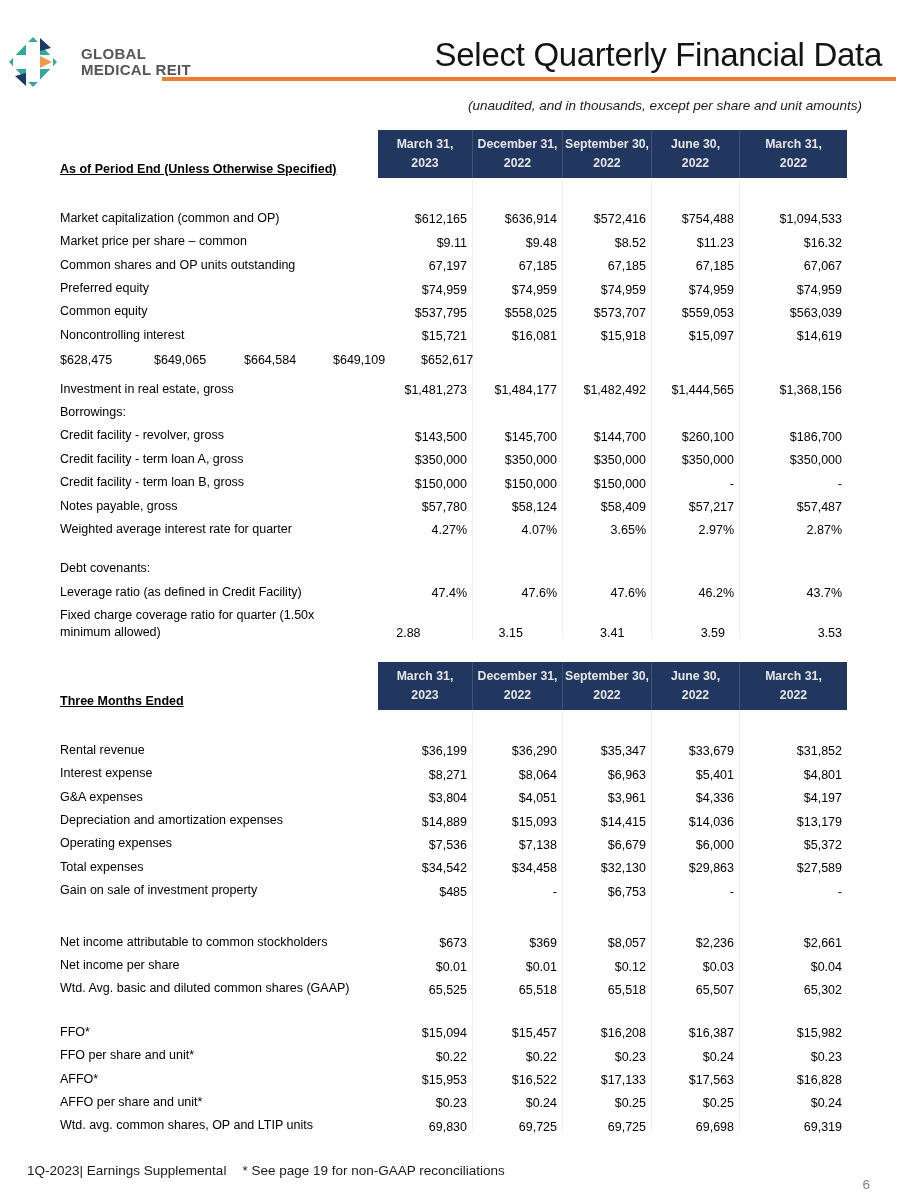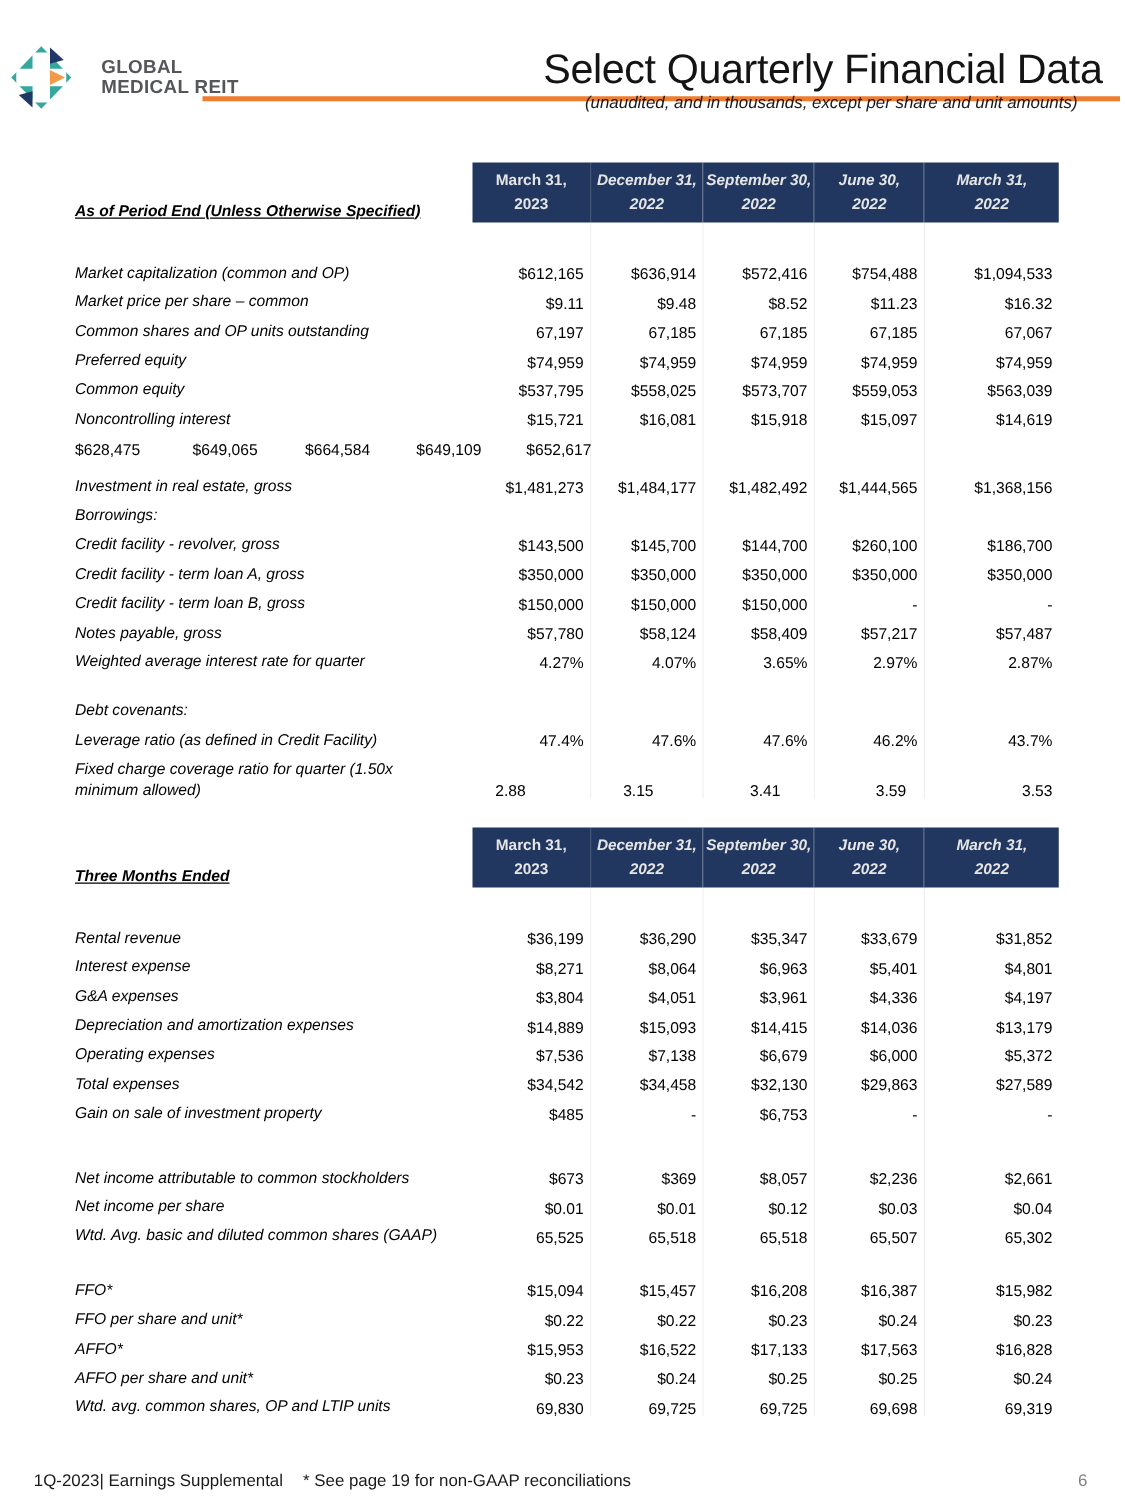--- a/index.html
+++ b/index.html
@@ -6,45 +6,45 @@
   .page{
     position:relative;width:900px;height:1200px;background:#ffffff;overflow:hidden;
     font-family:"Liberation Sans",sans-serif;color:#000;
   }
   
   .logo-block{position:absolute;left:8px;top:36px;display:flex;align-items:center;}
   .logo-mark{width:50px;height:52px;display:block;}
   .logo-text{margin-left:23px;font-weight:700;color:#55565a;font-size:15px;line-height:16px;letter-spacing:.3px;}
   .page-title{position:absolute;top:36px;right:18px;font-size:33px;font-weight:500;color:#141414;letter-spacing:-.3px;white-space:nowrap;}
   .orange-rule{position:absolute;left:162px;right:4px;top:77px;height:4px;}
-  .subtitle{position:absolute;top:74px;right:38px;font-size:13.5px;font-style:italic;color:#1a1a1a;white-space:nowrap;}
+  .subtitle{position:absolute;top:98px;right:38px;font-size:13.5px;font-style:italic;color:#1a1a1a;white-space:nowrap;}
   
   .fin-table{position:absolute;left:60px;width:787px;font-size:12.5px;}
   .tr{display:flex;align-items:flex-end;position:relative;z-index:1;}
   .tr.body{height:23.4px;}
   .tr.tall{height:40px;gap:28px;}
   .cell{box-sizing:border-box;}
-  .lbl{width:318px;padding:0 4px 3px 0;white-space:pre-line;line-height:16.5px;font-style:italic;}
+  .lbl{width:318px;padding:0 4px 3px 0;white-space:pre-line;line-height:16.5px;}
   .val{text-align:right;padding:0 5px 3px 0;white-space:nowrap;}
   .tr > .cell:nth-child(2){width:94px;}
   .tr > .cell:nth-child(3){width:90px;}
   .tr > .cell:nth-child(4){width:89px;}
   .tr > .cell:nth-child(5){width:88px;}
   .tr > .cell:nth-child(6){width:108px;}
   .header-row{height:48px;align-items:stretch;}
   .caption{display:flex;align-items:flex-end;font-weight:700;text-decoration:underline;padding-bottom:1px;font-size:12.5px;}
   .colhead{
     color:#e5e5e5;font-weight:700;font-size:12.3px;line-height:19px;text-align:center;
     display:flex;align-items:center;justify-content:center;white-space:pre-line;
   }
-  .colhead + .colhead{border-left:1px solid rgba(255,255,255,.14);font-style:italic;}
+  .colhead + .colhead{border-left:1px solid rgba(255,255,255,.14);}
   .vline{position:absolute;top:48px;bottom:4px;width:1px;background:rgba(0,0,0,.055);z-index:0;}
   
   .footer{position:absolute;left:0;right:0;bottom:6px;height:22px;font-size:13.5px;color:#1a1a1a;}
-  .footer-left{position:absolute;left:27px;bottom:2px;white-space:nowrap;margin-top:16px;}
+  .footer-left{position:absolute;left:27px;bottom:16px;white-space:nowrap;margin-top:16px;}
   .footer-note{margin-left:16px;}
   .page-num{position:absolute;right:30px;bottom:2px;color:#7f7f7f;font-size:13.5px;}
 </style>
 </head>
 <body>
 
 <div class="page">
 
   <div class="logo-block">
     <svg class="logo-mark" viewBox="0 0 100 104" xmlns="http://www.w3.org/2000/svg">

